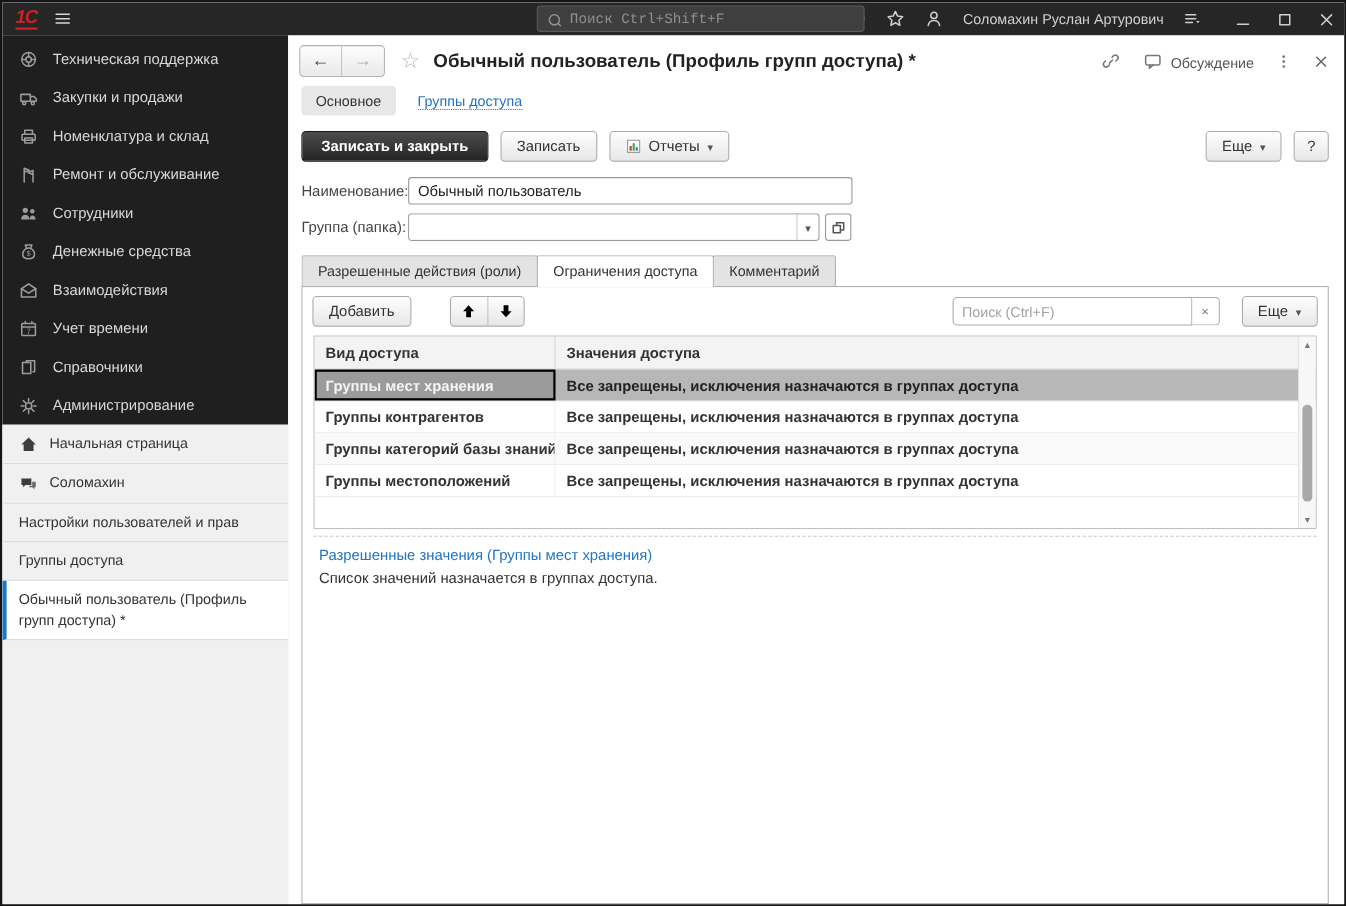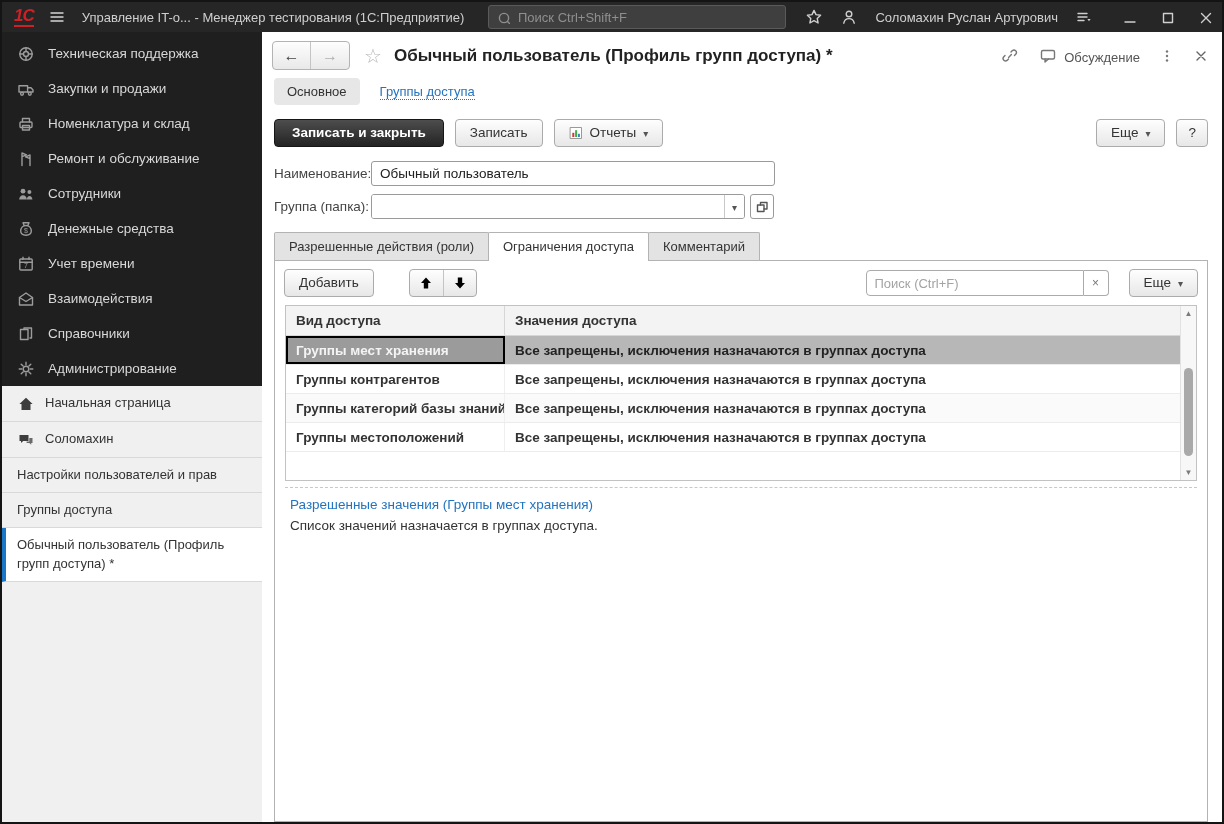--- a/index.html
+++ b/index.html
@@ -4,21 +4,21 @@
 <style>
   html,body{margin:0;padding:0;background:#555;font-family:"Liberation Sans",sans-serif;font-size:13px;}
   *{box-sizing:border-box;}
   .window{width:1224px;height:824px;border:2px solid #141414;background:#fff;display:flex;flex-direction:column;overflow:hidden;}
   
   .titlebar{flex:0 0 30px;background:#262626;display:flex;align-items:center;color:#c4c4c4;position:relative;padding:0 10px 0 12px;}
   .logo{color:#cf2026;font-weight:bold;font-size:17px;font-style:italic;letter-spacing:-1px;margin-right:14px;border-bottom:2px solid #cf2026;line-height:1;padding-bottom:1px;}
   .tb-menu{margin-right:16px;display:flex;align-items:center;cursor:pointer;color:#d5d5d5;}
   .tb-title{font-size:13px;color:#cfcfcf;white-space:nowrap;}
   .tb-search{position:absolute;left:486px;top:3px;width:298px;height:24px;background:#3f3f3f;border:1px solid #5a5a5a;border-radius:3px;display:flex;align-items:center;padding:0 7px;color:#8f8f8f;}
-  .tb-search input{flex:1;background:transparent;border:none;outline:none;color:#86efac;font-size:13px;margin-left:6px;font-family:Liberation Sans, sans-serif;}
+  .tb-search input{flex:1;background:transparent;border:none;outline:none;color:#86efac;font-size:13px;margin-left:6px;font-family:Liberation Mono, monospace;}
   .tb-search input::placeholder{color:#8f8f8f;}
   .tb-right{margin-left:auto;display:flex;align-items:center;gap:17px;}
   .tb-ic{display:flex;align-items:center;cursor:pointer;color:#cfcfcf;}
   .tb-user{font-size:13px;color:#d0d0d0;white-space:nowrap;}
   .winctl{display:flex;align-items:center;gap:24px;margin-left:12px;}
   
   .body{flex:1;display:flex;min-height:0;}
   .sidebar{flex:0 0 260px;background:#1f1f1f;display:flex;flex-direction:column;min-height:0;}
   .sd-item{height:35px;display:flex;align-items:center;gap:13px;padding-left:15px;color:#d8d8d8;cursor:pointer;font-size:13.5px;}
   .sd-item .ic{color:#9c9c9c;}
@@ -102,21 +102,20 @@
 
 <div class="window">
 
   <div class="titlebar">
     <div class="logo">1С</div>
     <div class="tb-menu">
       <svg class="ic">
           <path d="M3 5h12M3 9h12M3 13h12"></path>
         </svg>
     </div>
-    <div class="tb-title">Управление IT-о...  - Менеджер тестирования (1С:Предприятие)</div>
     <div class="tb-search">
       <svg class="ic sm">
           <circle cx="8" cy="8" r="4.6"></circle>
           <path d="M11.5 11.5L15.4 15.4"></path>
         </svg>
       <input placeholder="Поиск Ctrl+Shift+F" style="">
     </div>
     <div class="tb-right">
       <span class="tb-ic">
         <svg class="ic">
@@ -218,32 +217,32 @@
         <div class="sd-item">
           <svg class="ic">
               <path d="M7.2 5.5L6 2.8h6l-1.2 2.7"></path>
               <path d="M9 5.5c-3.2 0-5.3 2.6-5.3 5.6 0 2.6 2 4.1 5.3 4.1s5.3-1.5 5.3-4.1c0-3-2.1-5.6-5.3-5.6z"></path>
               <text x="9" y="12.6" text-anchor="middle" font-size="7" fill="currentColor" stroke="none">$</text>
             </svg>
           <span>Денежные средства</span>
         </div>
         <div class="sd-item">
           <svg class="ic">
+              <path d="M2.5 7.5L9 3l6.5 4.5V15h-13z"></path>
+              <path d="M2.5 7.5L9 11.5l6.5-4"></path>
+            </svg>
+          <span>Взаимодействия</span>
+        </div>
+        <div class="sd-item">
+          <svg class="ic">
               <rect x="2.8" y="4" width="12.4" height="11" rx="1"></rect>
               <path d="M2.8 7.2h12.4M6 4.2V2.2M12 4.2V2.2"></path>
               <text x="9" y="13.2" text-anchor="middle" font-size="7" fill="currentColor" stroke="none">7</text>
             </svg>
           <span>Учет времени</span>
-        </div>
-        <div class="sd-item">
-          <svg class="ic">
-              <path d="M2.5 7.5L9 3l6.5 4.5V15h-13z"></path>
-              <path d="M2.5 7.5L9 11.5l6.5-4"></path>
-            </svg>
-          <span>Взаимодействия</span>
         </div>
         <div class="sd-item">
           <svg class="ic">
               <rect x="3.5" y="4.5" width="7.5" height="10"></rect>
               <path d="M7 4.5V3h7.5v10H13"></path>
             </svg>
           <span>Справочники</span>
         </div>
         <div class="sd-item">
           <svg class="ic">

